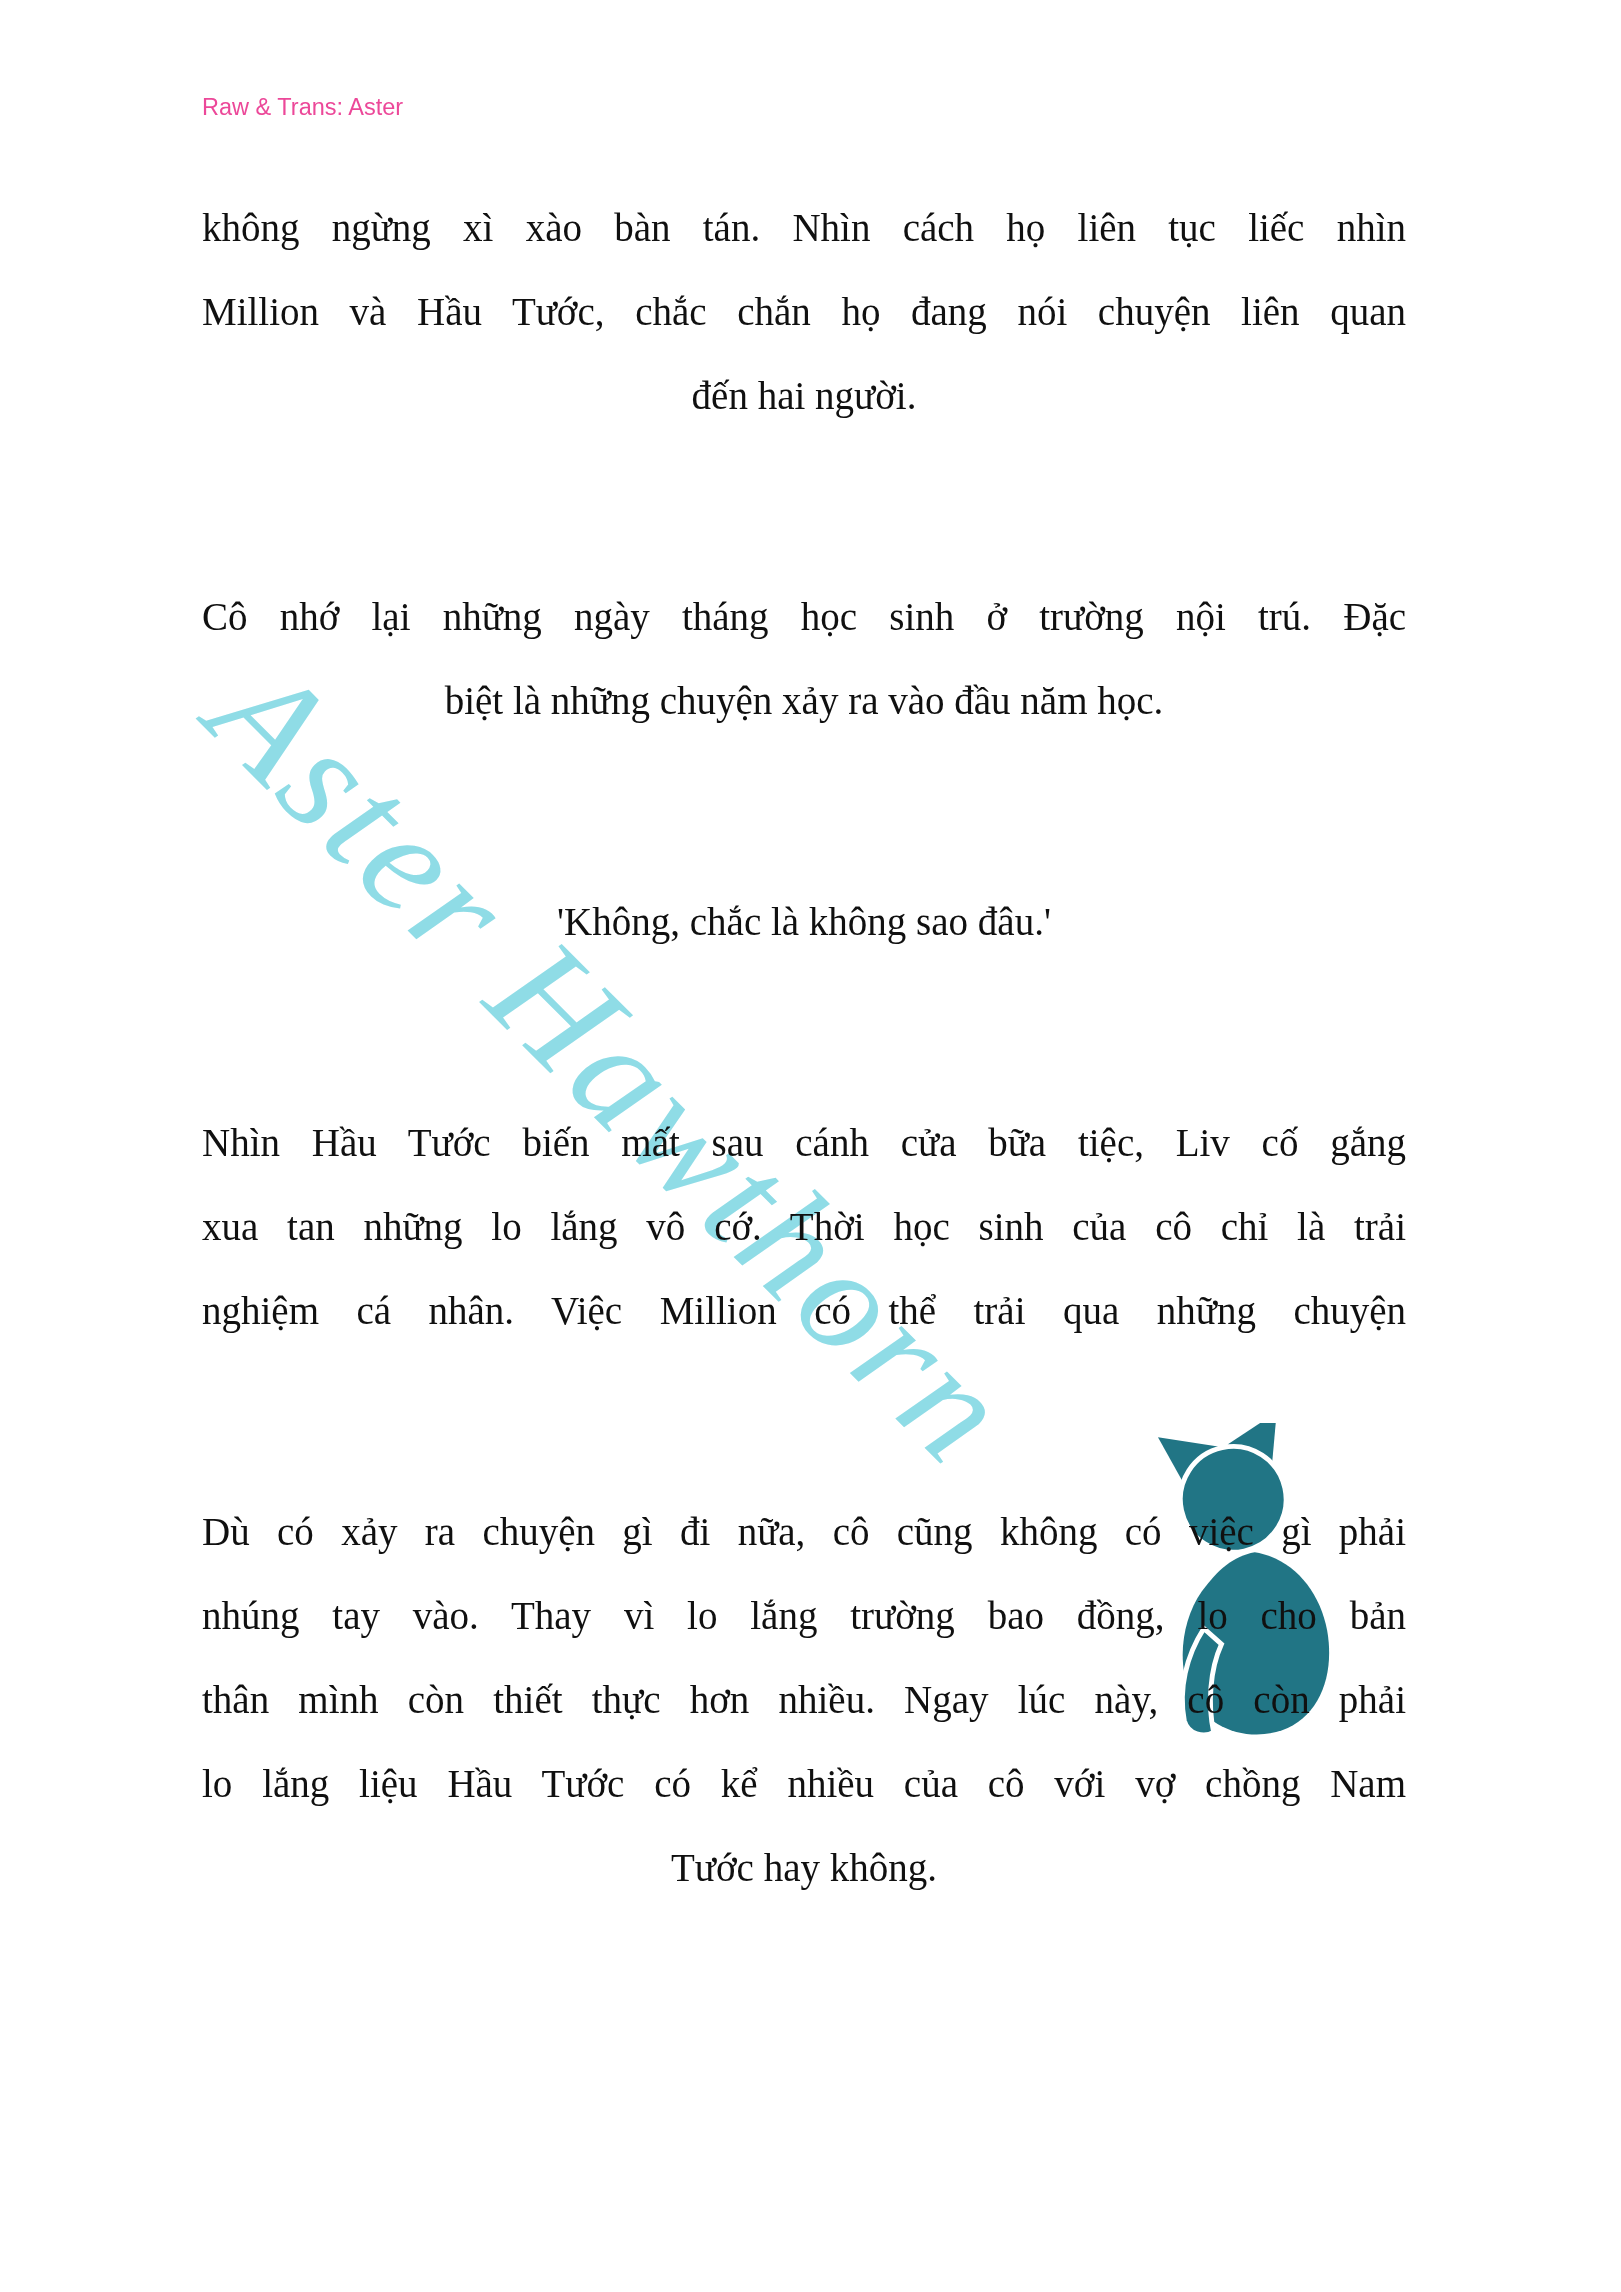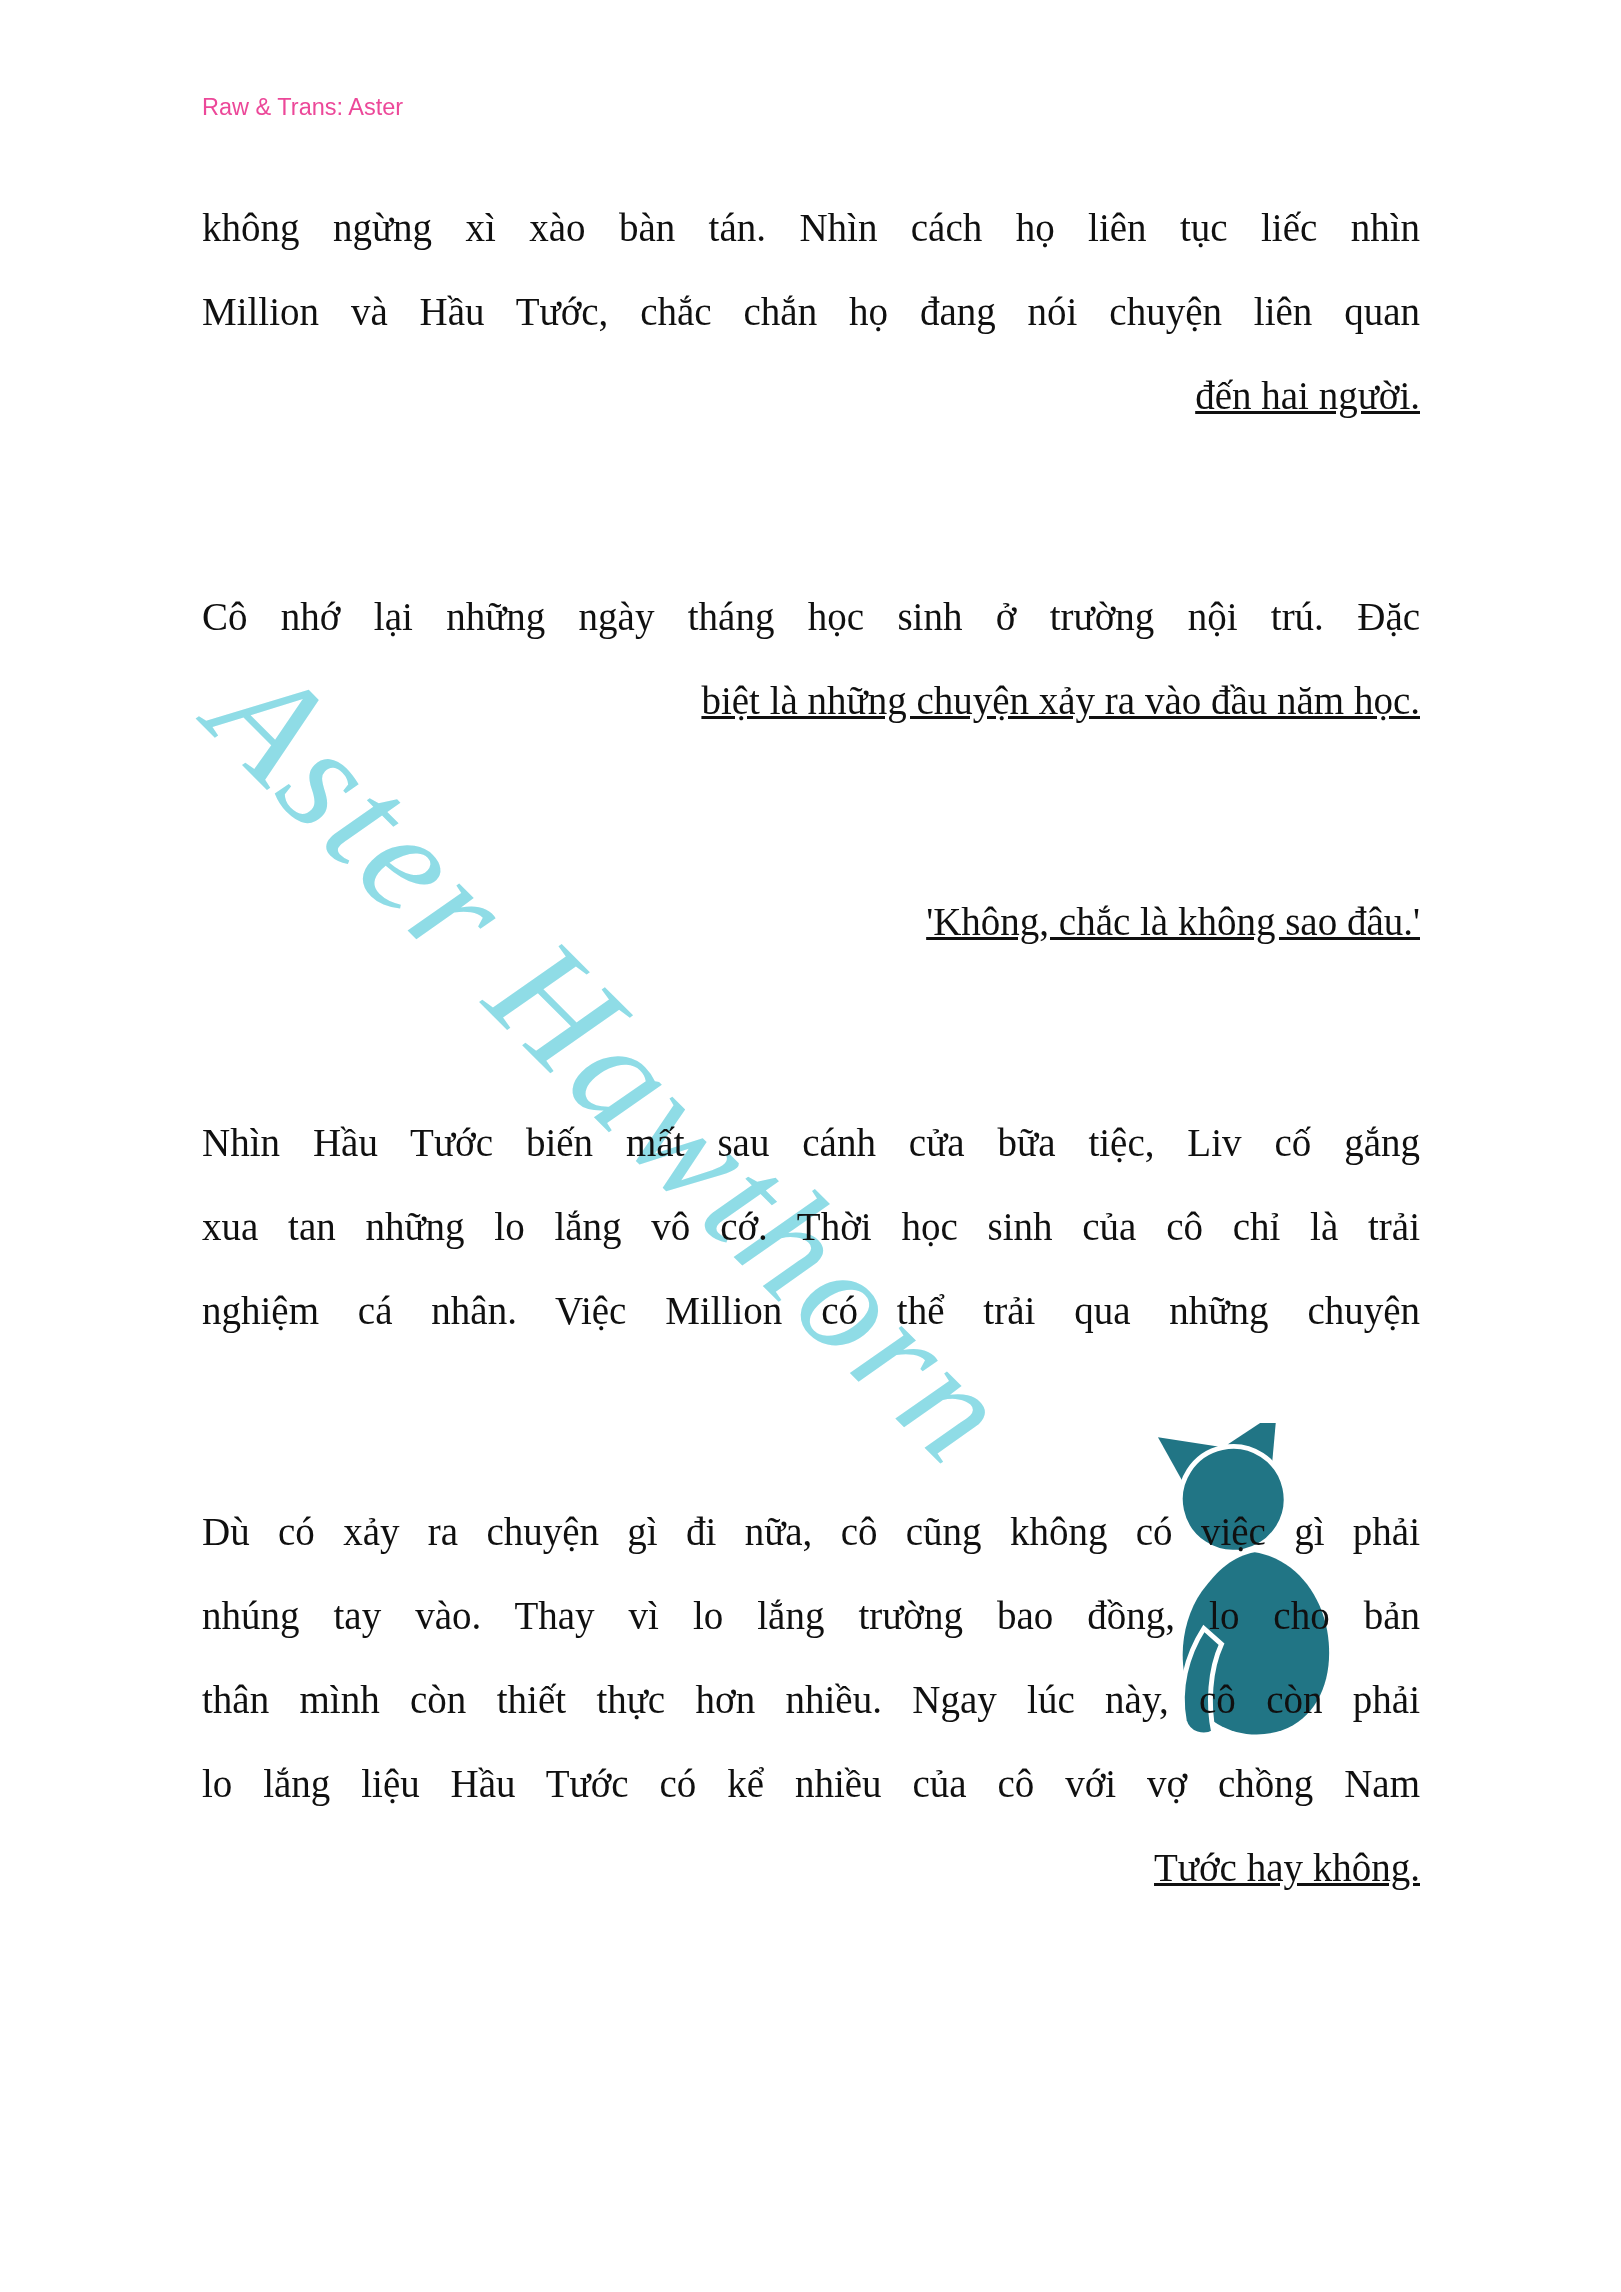--- a/index.html
+++ b/index.html
@@ -47,38 +47,37 @@
   .content {
     position: absolute;
     left: 202px;
     right: 201px;
     top: 186px;
     z-index: 1;
     font-size: 39px;
     color: #101010;
   }
   .paragraph {
-    margin: 0 0 137px 0;
+    margin: 0 14px 137px 0;
   }
   .text-line {
     text-align: justify;
     height: 84px;
     line-height: 84px;
     overflow: hidden;
   }
   .text-line::after {
     content: "";
     display: inline-block;
     width: 100%;
     height: 0;
     vertical-align: top;
   }
   .text-line.last {
-    text-align: right;
-    text-decoration: underline;
+    text-align: center;
   }
   .text-line.last::after {
     content: none;
   }
 </style>
 </head>
 <body>
 
 <div class="page">
 

